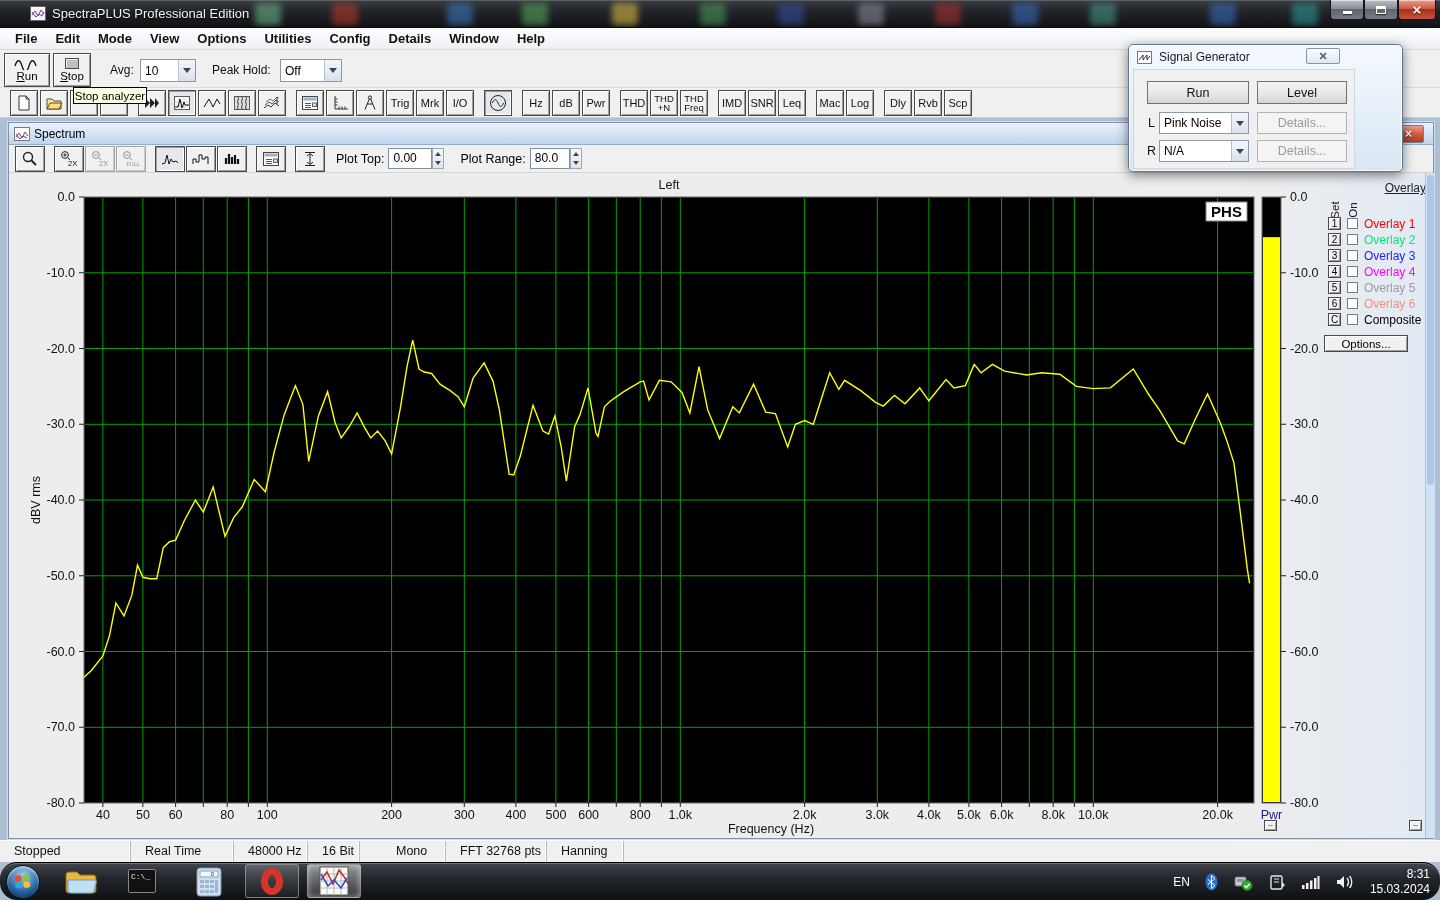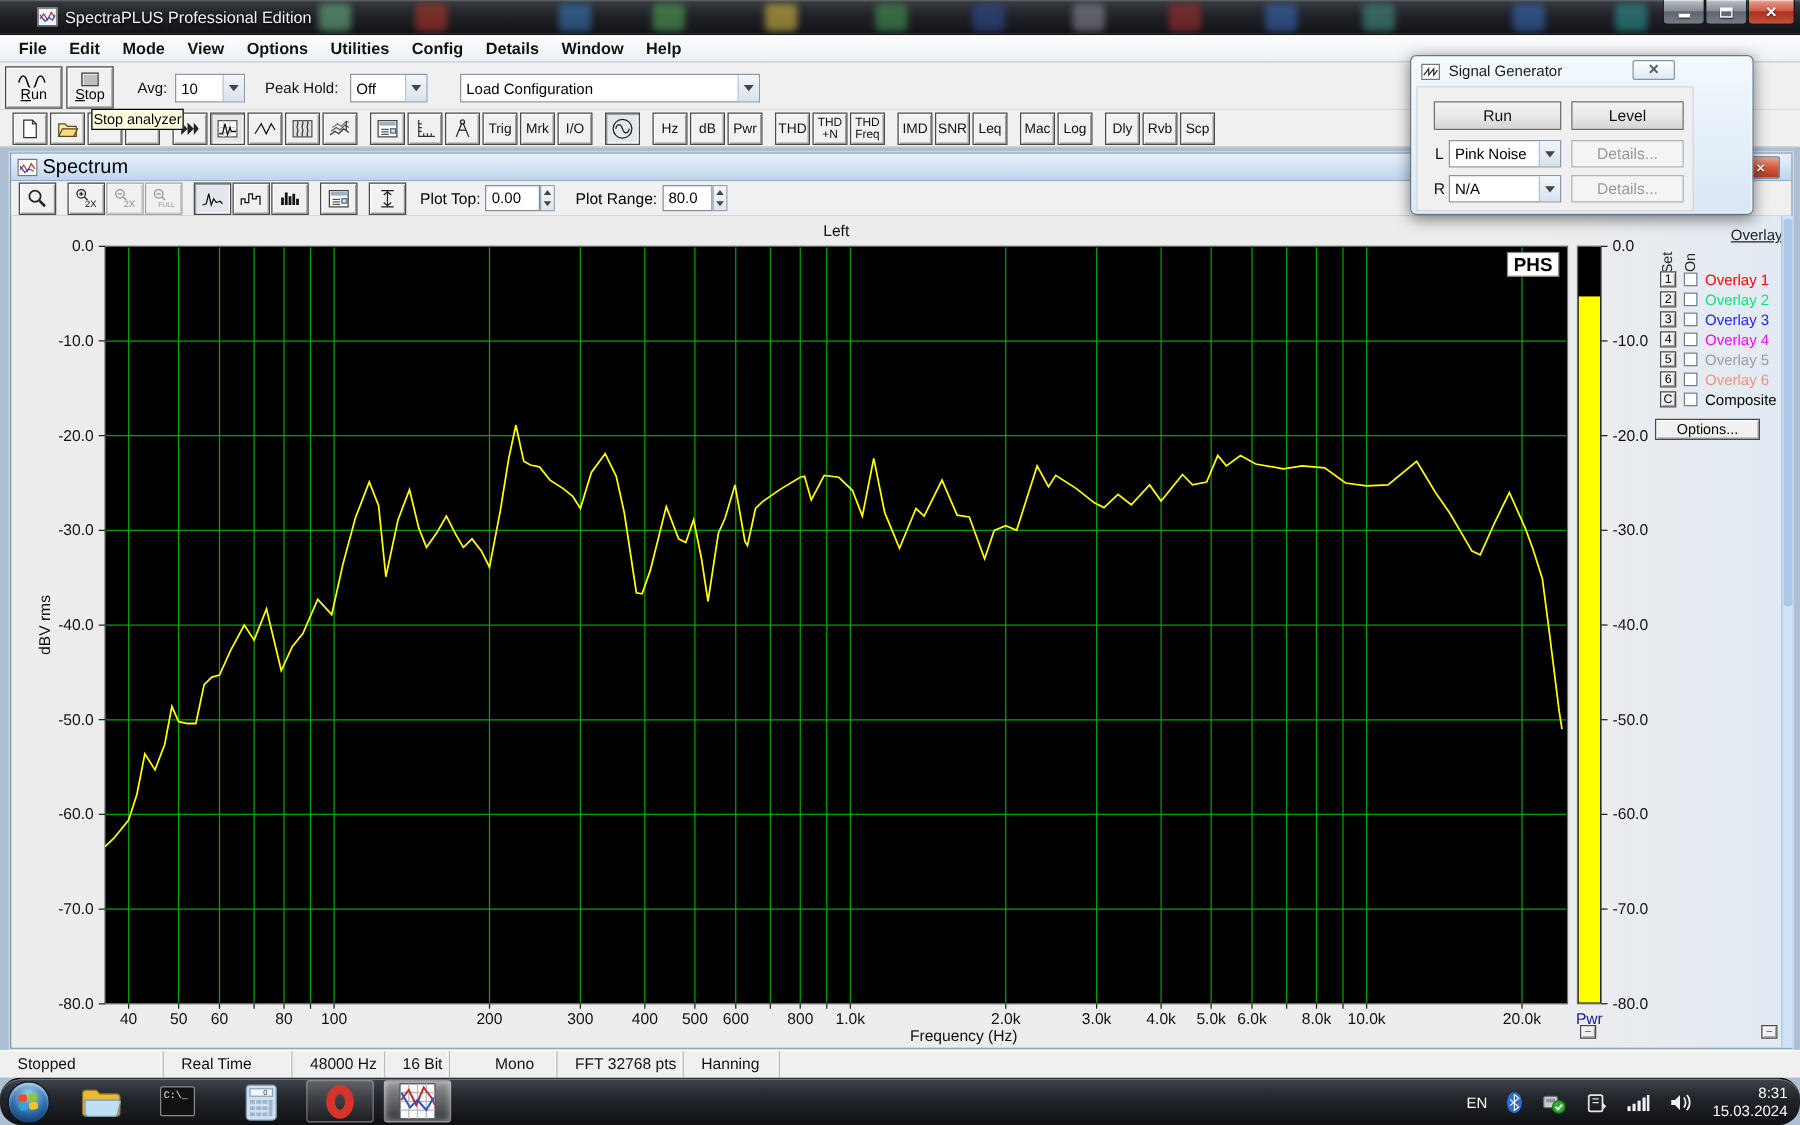--- a/index.html
+++ b/index.html
@@ -41,21 +41,21 @@
   .combo { background:#fff; border:1px solid #8a99a8; display:flex; align-items:center; height:23px; font-size:12px; }
   .combo .val { flex:1; padding-left:4px; white-space:nowrap; overflow:hidden; }
   .combo .arrow { width:17px; height:100%; background:linear-gradient(#f2f6fa,#d8e2ec); border-left:1px solid #b5c2cf; display:flex; align-items:center; justify-content:center; }
   .tri-down { width:0; height:0; border-left:4px solid transparent; border-right:4px solid transparent; border-top:5px solid #444; }
   #tooltip { left:73px; top:87px; width:74px; height:17px; background:#ffffe1; border:1px solid #000; font-size:11.5px; display:flex; align-items:center; justify-content:center; z-index:30; }
 
   
   #mdi { left:0; top:118px; width:1440px; height:722px; background:#aebfd4; }
   #spectrum-window { left:8px; top:122px; width:1426px; height:717px; background:#ededed; border:1px solid #7e93a8; box-shadow:0 0 0 1px #cfdeee; }
   #sw-titlebar { left:0; top:0; width:1424px; height:22px; background:linear-gradient(#e9f2fc,#bfd5ee); border-bottom:1px solid #93aecb; display:flex; align-items:center; }
-  #sw-title { font-size:16px; color:#000; margin-left:4px; }
+  #sw-title { font-size:12px; color:#000; margin-left:4px; }
   #sw-icon { width:16px; height:14px; background:#fff; border:1px solid #777; margin-left:5px; }
   .sw-ctl { top:2px; width:31px; height:18px; border:1px solid #6c8094; border-radius:2px; background:linear-gradient(#fcfdfe,#d7e3ef); display:flex; align-items:center; justify-content:center; }
   .sw-ctl.close { background:linear-gradient(#eda18f,#d45a40 50%,#b13c24); }
   .glyph-restore { width:8px; height:7px; border:1px solid #333; border-top:2px solid #333; background:#fff; }
   #sw-toolbar { left:0; top:22px; width:1424px; height:28px; background:#f0f0f0; border-bottom:1px solid #d5d5d5; display:flex; align-items:center; padding-left:6px; }
   .swt-btn { width:30px; height:26px; margin-right:1px; display:flex; align-items:center; justify-content:center; }
   .swt-gap { width:8px; }
   .field { background:#fff; border:1px solid #7f8f9e; height:21px; font-size:12px; padding:2px 0 0 4px; }
   .spinner { width:12px; height:21px; border:1px solid #9aa7b4; background:linear-gradient(#f6f9fc,#dde6ef); display:flex; flex-direction:column; align-items:center; justify-content:space-around; }
   .tri-up-s { width:0; height:0; border-left:3px solid transparent; border-right:3px solid transparent; border-bottom:4px solid #444; }
@@ -175,26 +175,20 @@
   <span class="abs tb-label" style="left:110px;">Avg:</span>
   <div class="abs combo" style="left:140px;top:9px;width:56px;">
     <span class="val">10</span>
     <span class="arrow">
         <span class="tri-down"></span>
       </span>
   </div>
   <span class="abs tb-label" style="left:212px;">Peak Hold:</span>
   <div class="abs combo" style="left:280px;top:9px;width:62px;">
     <span class="val">Off</span>
-    <span class="arrow">
-        <span class="tri-down"></span>
-      </span>
-  </div>
-  <div class="abs combo" style="left:368px;top:9px;width:240px;">
-    <span class="val">Load Configuration</span>
     <span class="arrow">
         <span class="tri-down"></span>
       </span>
   </div>
 </div>
 
 <div id="toolbar2" class="abs">
     <div class="tb2-btn btn3d">
       <svg width="20" height="18">
         <path d="M5 2h7l3 3v11H5z" fill="#fff" stroke="#333"></path>

